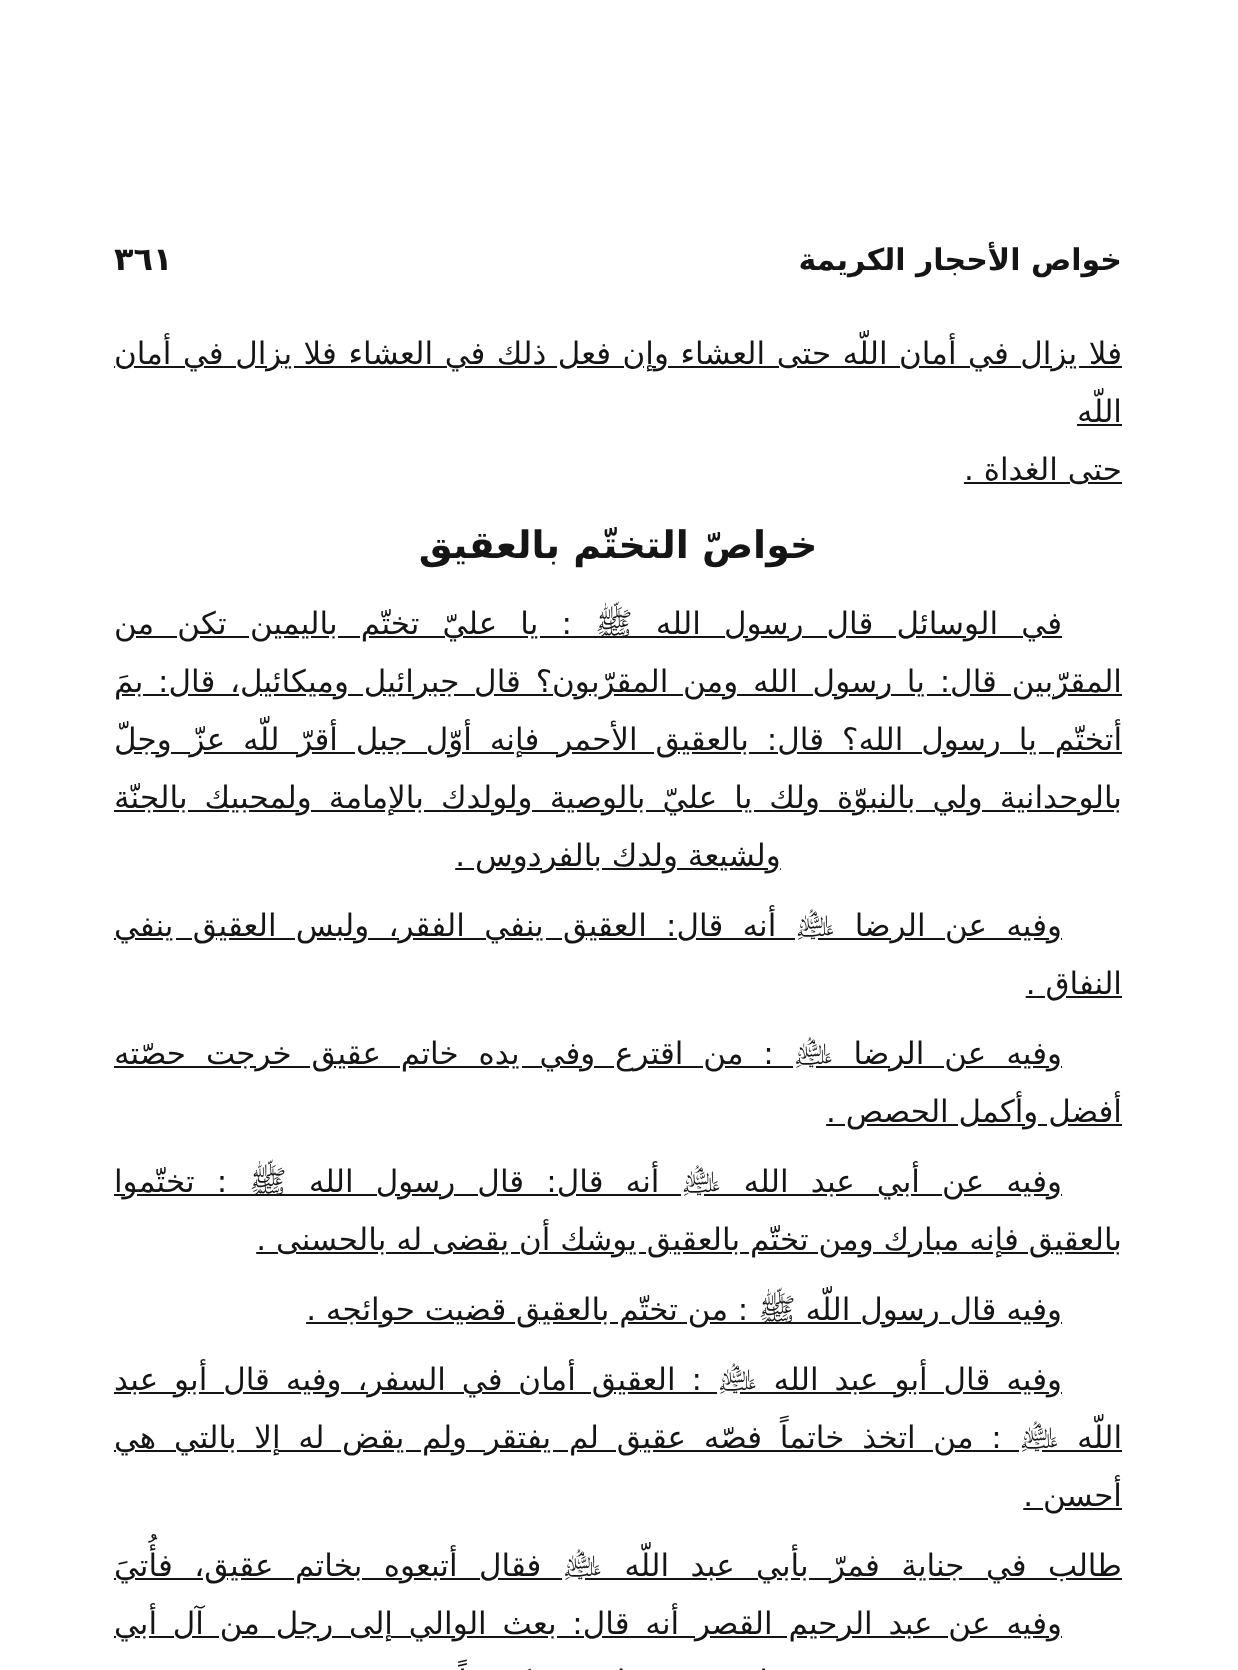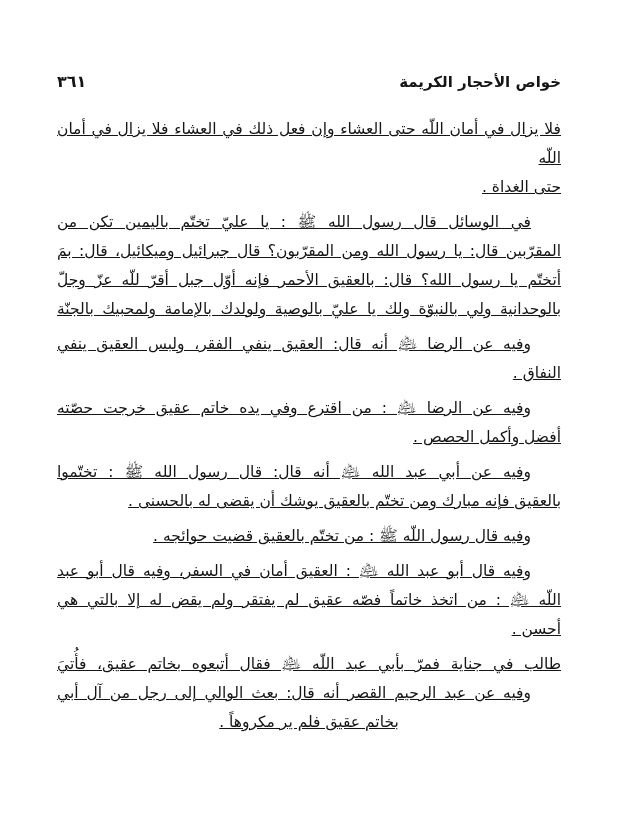--- a/index.html
+++ b/index.html
@@ -21,21 +21,21 @@
   }
   .page-header {
     display: flex;
     justify-content: space-between;
     align-items: baseline;
     font-weight: bold;
     font-size: 15px;
     margin-bottom: 24px;
   }
   .page-header .title   { letter-spacing: 0; margin-left: 38px; }
-  .page-header .pagenum { font-size: 16px; }
+  .page-header .pagenum { font-size: 16px; margin-top: 48px; }
 
   .section-heading {
     text-align: center;
     font-weight: bold;
     font-size: 19px;
     margin: 12px 0 14px 0;
   }
 
   .para { margin: 0 0 6px 0; text-decoration: underline; }
 
@@ -60,26 +60,28 @@
   <div class="page-header">
     <span class="title">خواص الأحجار الكريمة</span>
     <span class="pagenum">٣٦١</span>
   </div>
 
   <div class="para">
     <div class="line justify">فلا يزال في أمان اللّه حتى العشاء وإن فعل ذلك في العشاء فلا يزال في أمان اللّه</div>
     <div class="line right">حتى الغداة .</div>
   </div>
 
+  <div class="section-heading">خواصّ التختّم بالعقيق</div>
 
   <div class="para">
     <div class="line justify indent">في الوسائل قال رسول الله ﷺ : يا عليّ تختّم باليمين تكن من</div>
     <div class="line justify">المقرّبين قال: يا رسول الله ومن المقرّبون؟ قال جبرائيل وميكائيل، قال: بمَ</div>
     <div class="line justify">أتختّم يا رسول الله؟ قال: بالعقيق الأحمر فإنه أوّل جبل أقرّ للّه عزّ وجلّ</div>
     <div class="line justify">بالوحدانية ولي بالنبوّة ولك يا عليّ بالوصية ولولدك بالإمامة ولمحبيك بالجنّة</div>
+    <div class="line center">ولشيعة ولدك بالفردوس .</div>
   </div>
 
   <div class="para">
     <div class="line justify indent">وفيه عن الرضا ﵇ أنه قال: العقيق ينفي الفقر، ولبس العقيق ينفي</div>
     <div class="line right">النفاق .</div>
   </div>
 
   <div class="para">
     <div class="line justify indent">وفيه عن الرضا ﵇ : من اقترع وفي يده خاتم عقيق خرجت حصّته</div>
     <div class="line right">أفضل وأكمل الحصص .</div>

